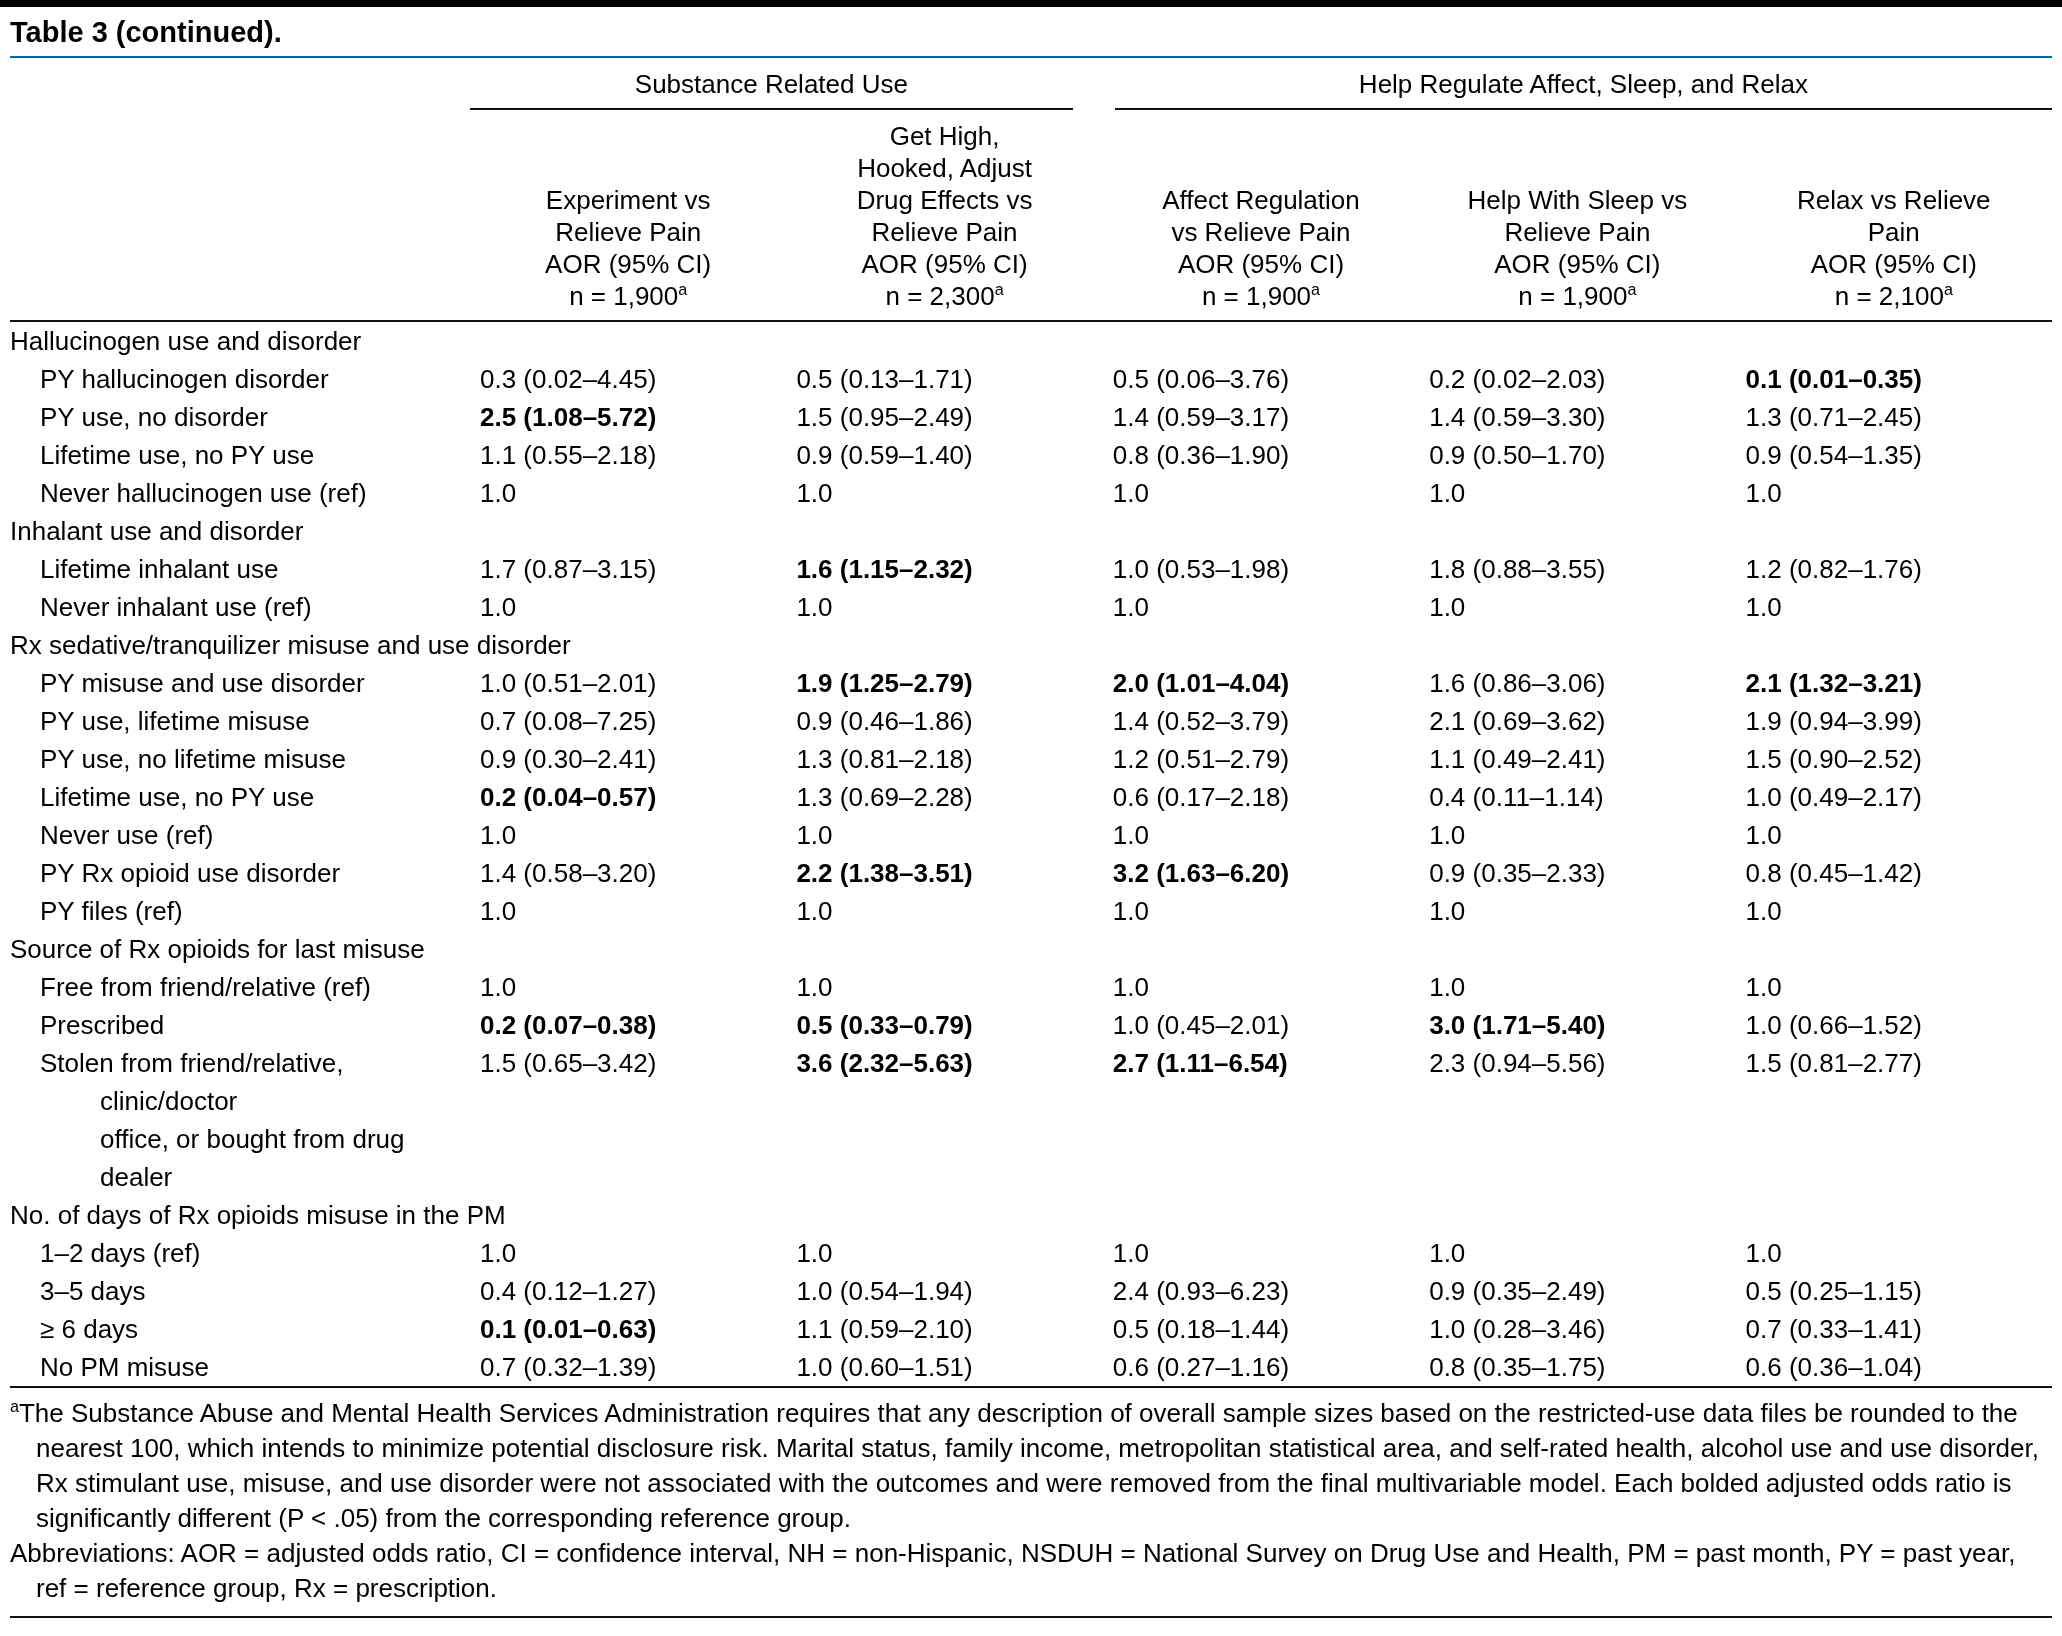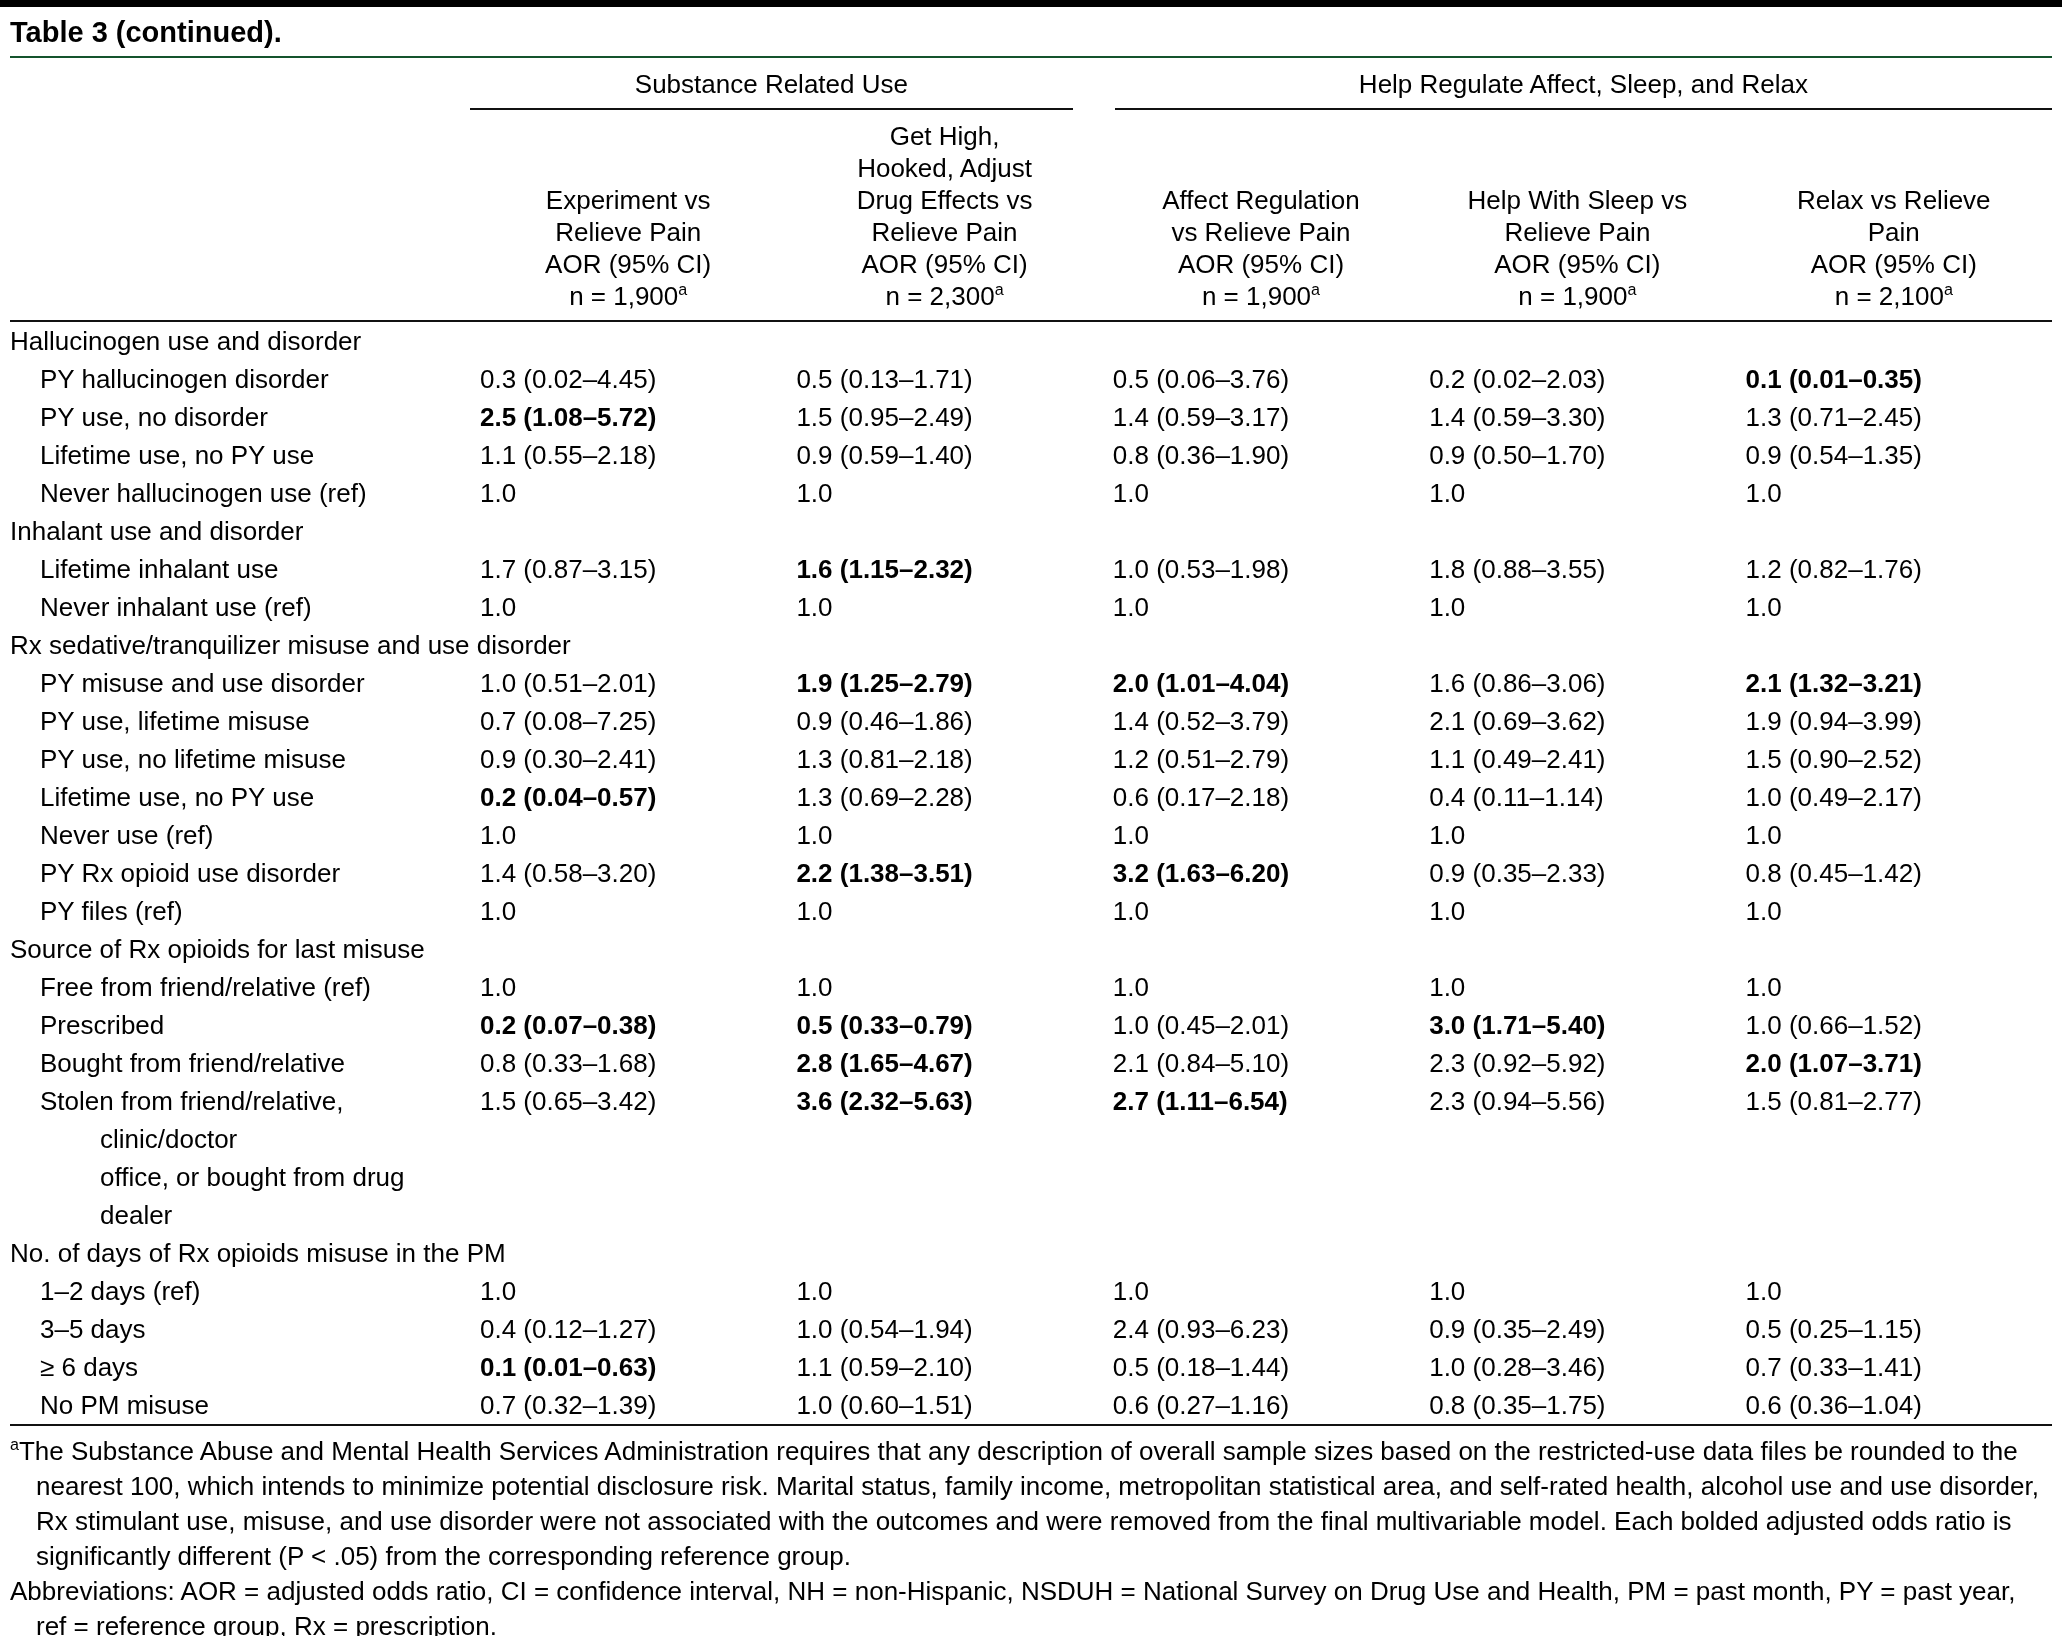--- a/index.html
+++ b/index.html
@@ -9,21 +9,21 @@
     width: 2062px;
     height: 1636px;
     padding: 0 10px;
     border-top: 7px solid #000;
     overflow: hidden;
   }
   .table-title {
     font-weight: bold;
     font-size: 29px;
     padding: 9px 0 7px 0;
-    border-bottom: 2px solid #14532d;
+    border-bottom: 2px solid #0369a1;
   }
   table.results {
     width: 100%;
     border-collapse: collapse;
     table-layout: fixed;
     border-bottom: 2px solid #111;
   }
   col.c-label { width: 460px; }
   col.c-d { width: auto; }
 
@@ -263,28 +263,20 @@
         </tr>
         <tr>
           <td class="row-label">Prescribed</td>
           <td class="val bold">0.2 (0.07–0.38)</td>
           <td class="val bold">0.5 (0.33–0.79)</td>
           <td class="val">1.0 (0.45–2.01)</td>
           <td class="val bold">3.0 (1.71–5.40)</td>
           <td class="val">1.0 (0.66–1.52)</td>
         </tr>
         <tr>
-          <td class="row-label">Bought from friend/relative</td>
-          <td class="val">0.8 (0.33–1.68)</td>
-          <td class="val bold">2.8 (1.65–4.67)</td>
-          <td class="val">2.1 (0.84–5.10)</td>
-          <td class="val">2.3 (0.92–5.92)</td>
-          <td class="val bold">2.0 (1.07–3.71)</td>
-        </tr>
-        <tr>
           <td class="row-label">Stolen from friend/relative, clinic/doctor
 office, or bought from drug dealer</td>
           <td class="val">1.5 (0.65–3.42)</td>
           <td class="val bold">3.6 (2.32–5.63)</td>
           <td class="val bold">2.7 (1.11–6.54)</td>
           <td class="val">2.3 (0.94–5.56)</td>
           <td class="val">1.5 (0.81–2.77)</td>
         </tr>
         <tr>
           <td class="section" colspan="6">No. of days of Rx opioids misuse in the PM</td>

